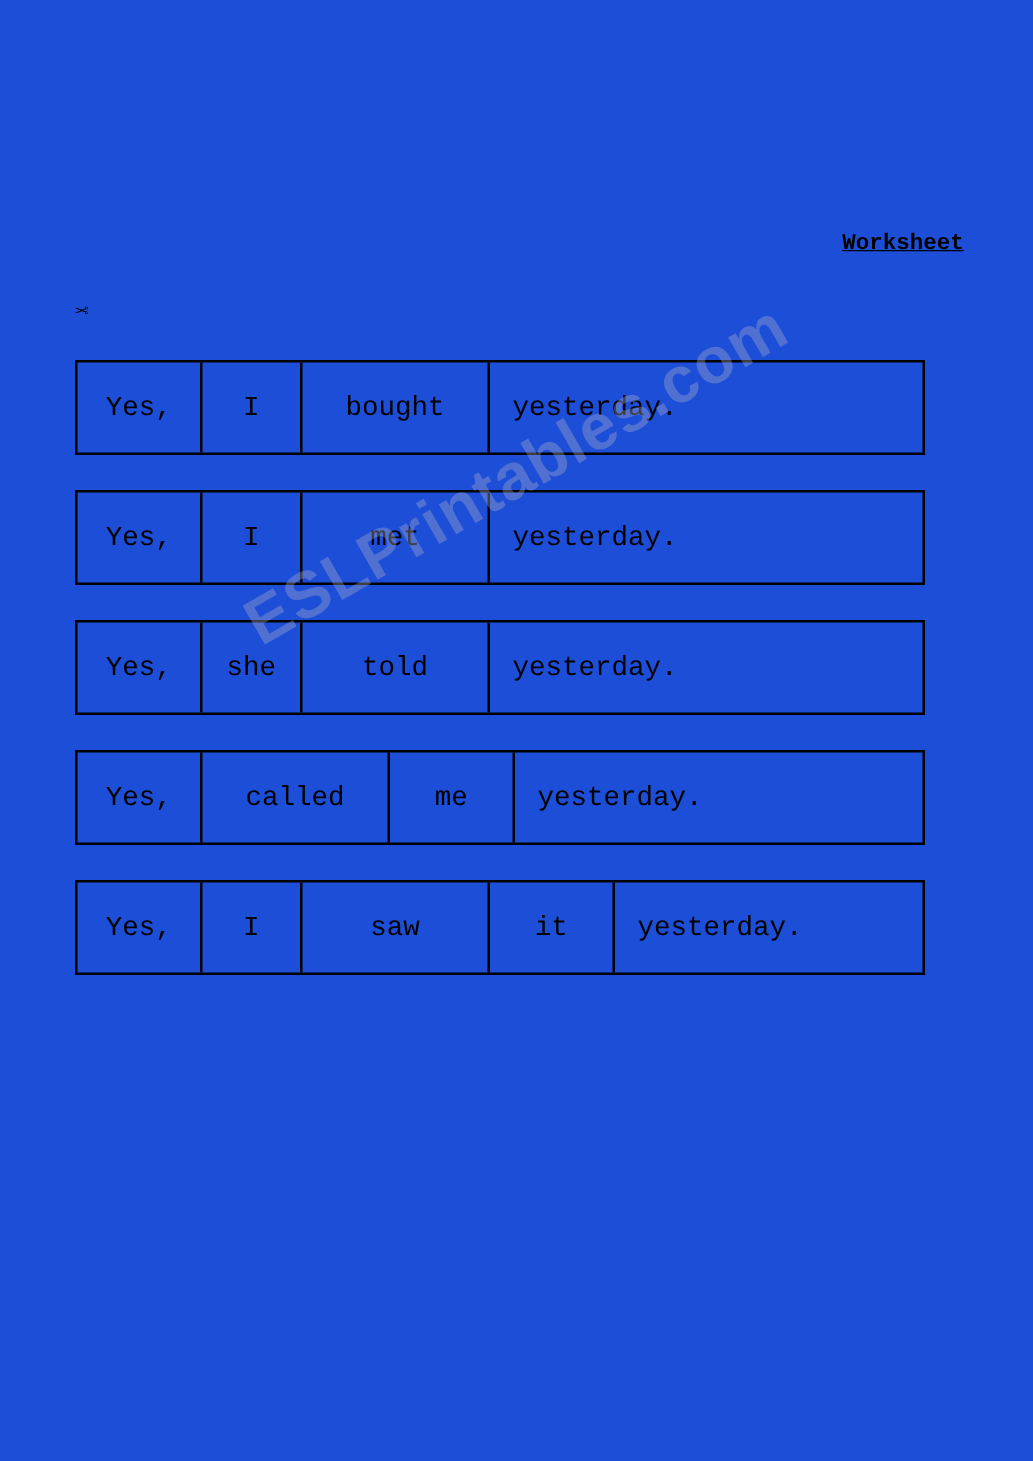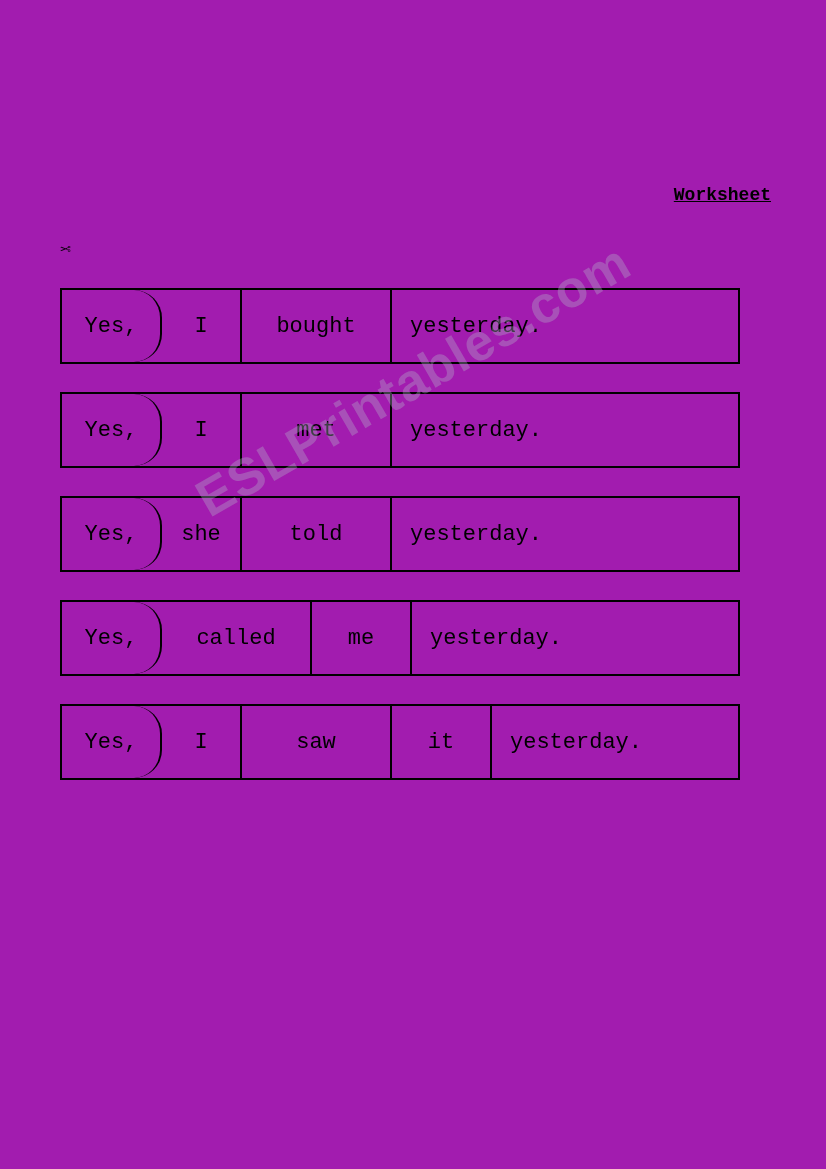--- a/index.html
+++ b/index.html
@@ -12,21 +12,21 @@
       background: #ffffff;
       width: 826px;
       min-height: 1169px;
       font-family: 'Courier New', Courier, monospace;
       position: relative;
     }
 
     .page {
       width: 826px;
       min-height: 1169px;
-      background: #a21caf;
+      background: #1d4ed8;
       padding: 20px 40px 40px 60px;
       position: relative;
     }
 
     .worksheet-label {
       position: absolute;
       top: 185px;
       right: 55px;
       font-family: 'Courier New', Courier, monospace;
       font-size: 18px;
@@ -80,21 +80,21 @@
       font-family: 'Courier New', Courier, monospace;
       font-size: 22px;
       font-weight: normal;
       padding: 8px 10px;
     }
 
     .word-cell:last-child {
       border-right: none;
     }
 
-    .cell-yes   { width: 100px; border-radius: 28px; }
+    .cell-yes   { width: 100px; }
     .cell-subj  { width: 80px; }
     .cell-verb  { width: 150px; }
     .cell-obj   { width: 100px; }
     .cell-when  { width: 168px; }
 
   </style>
 </head>
 <body>
 
 <div class="page">

